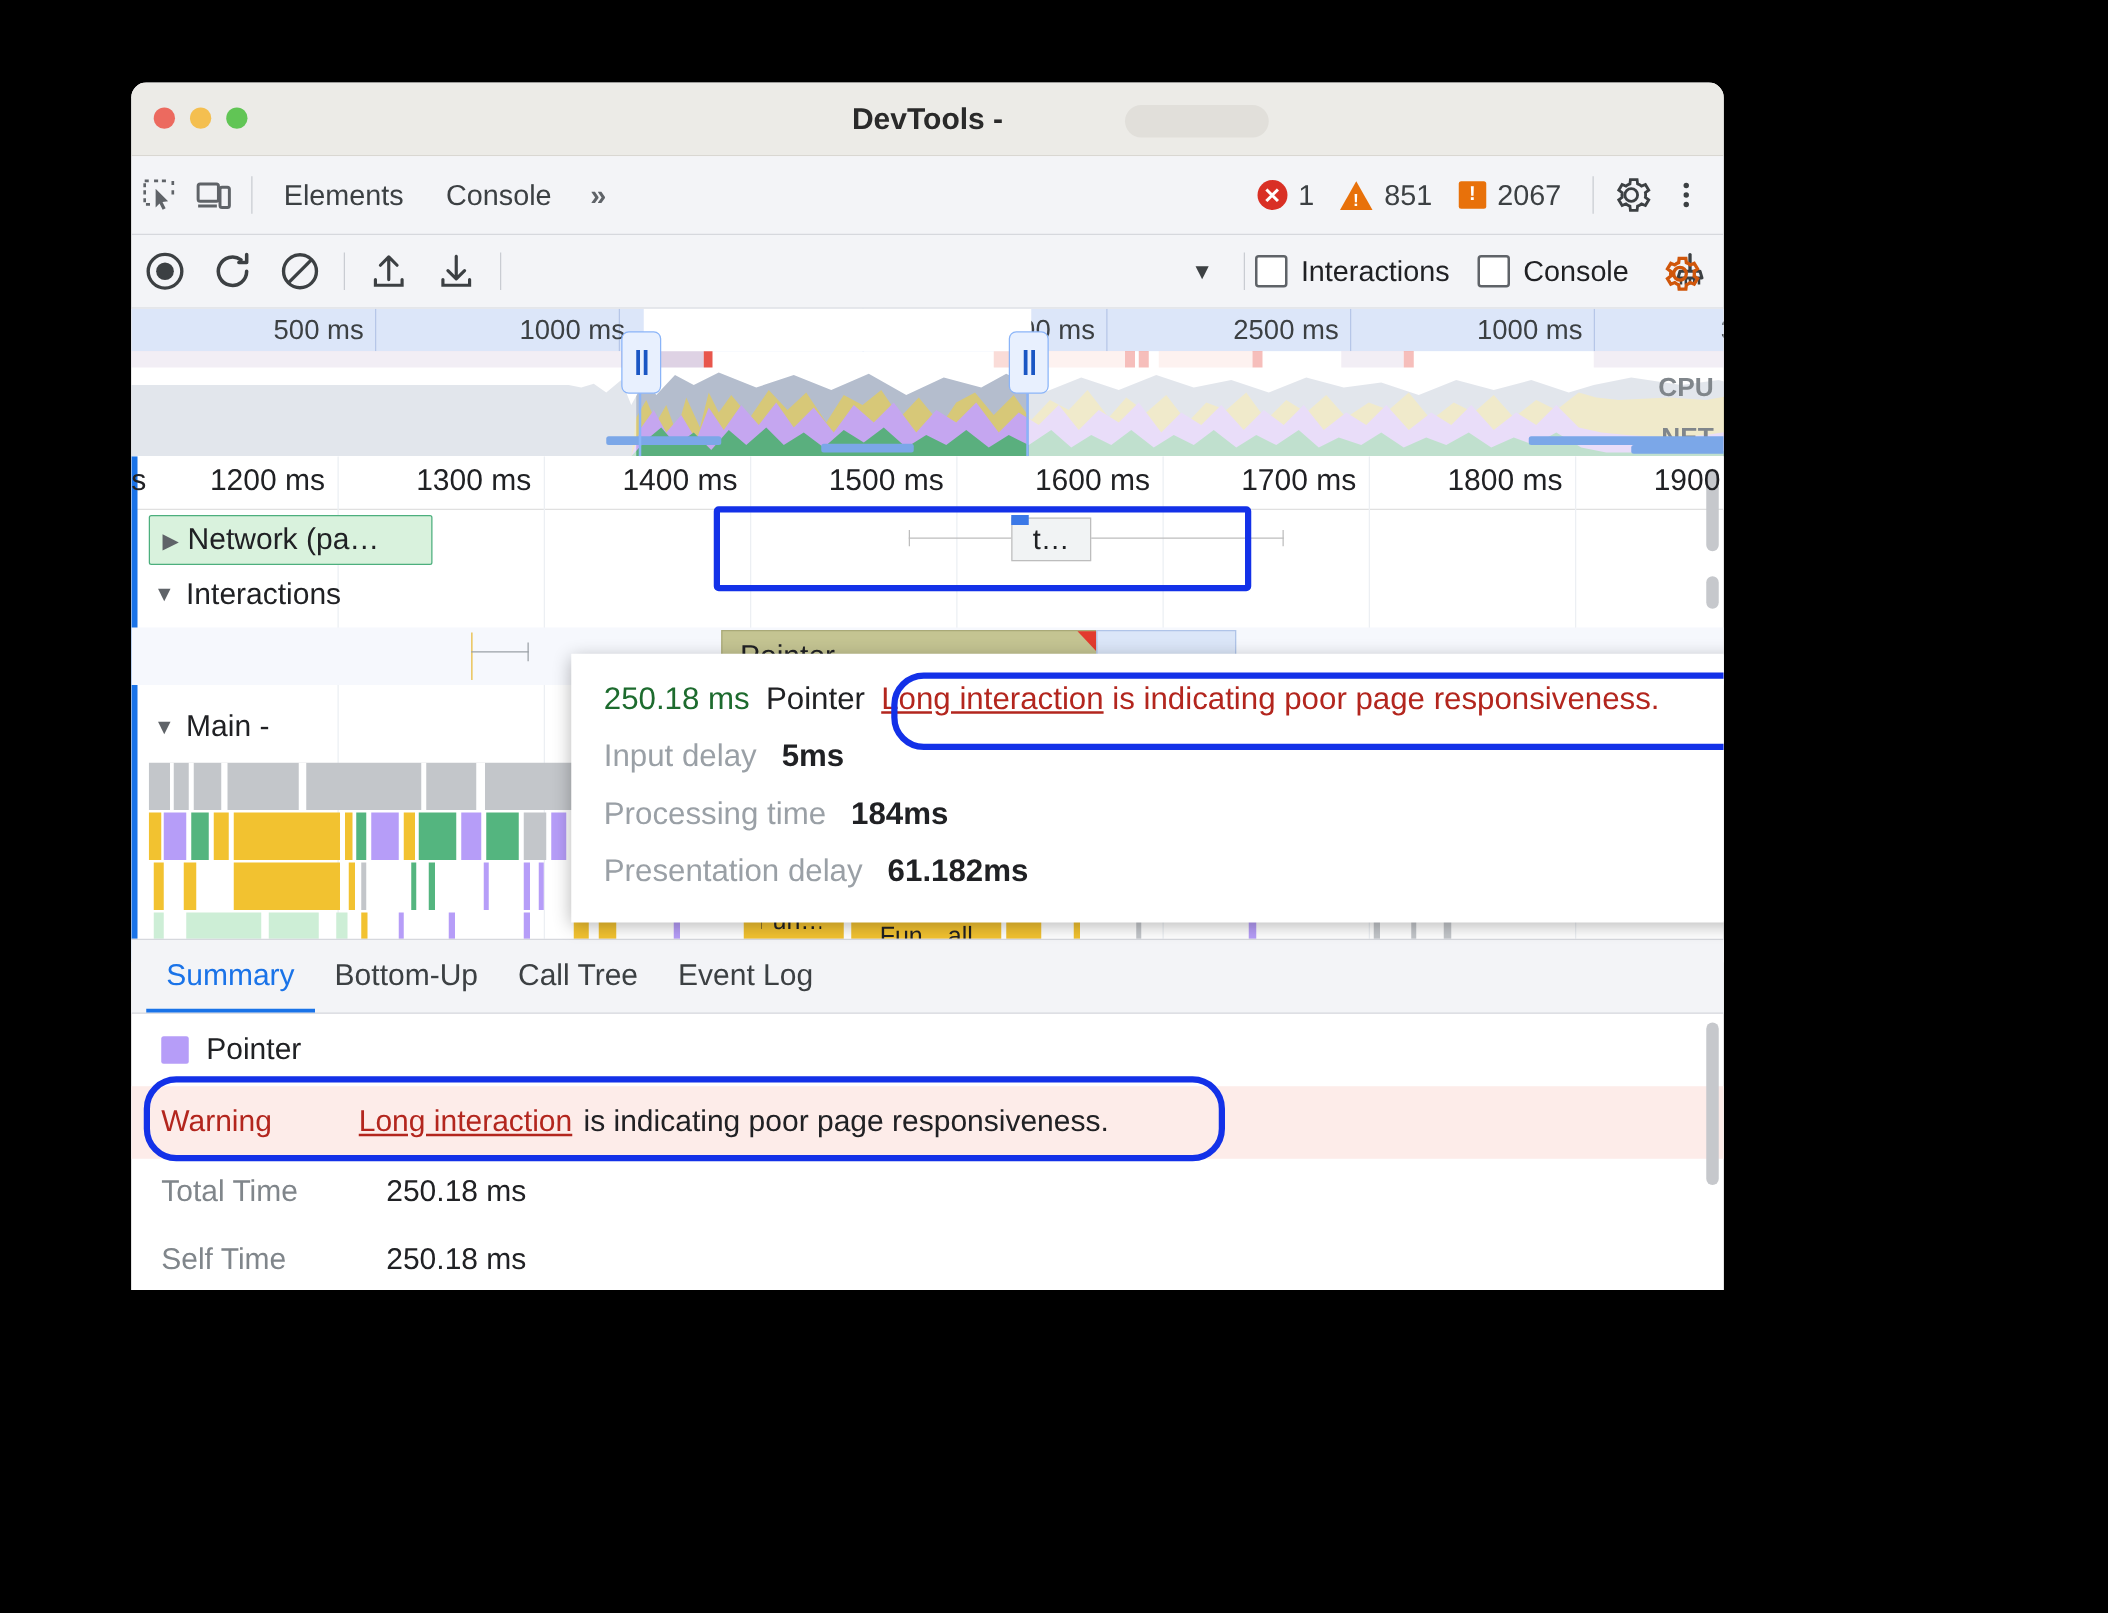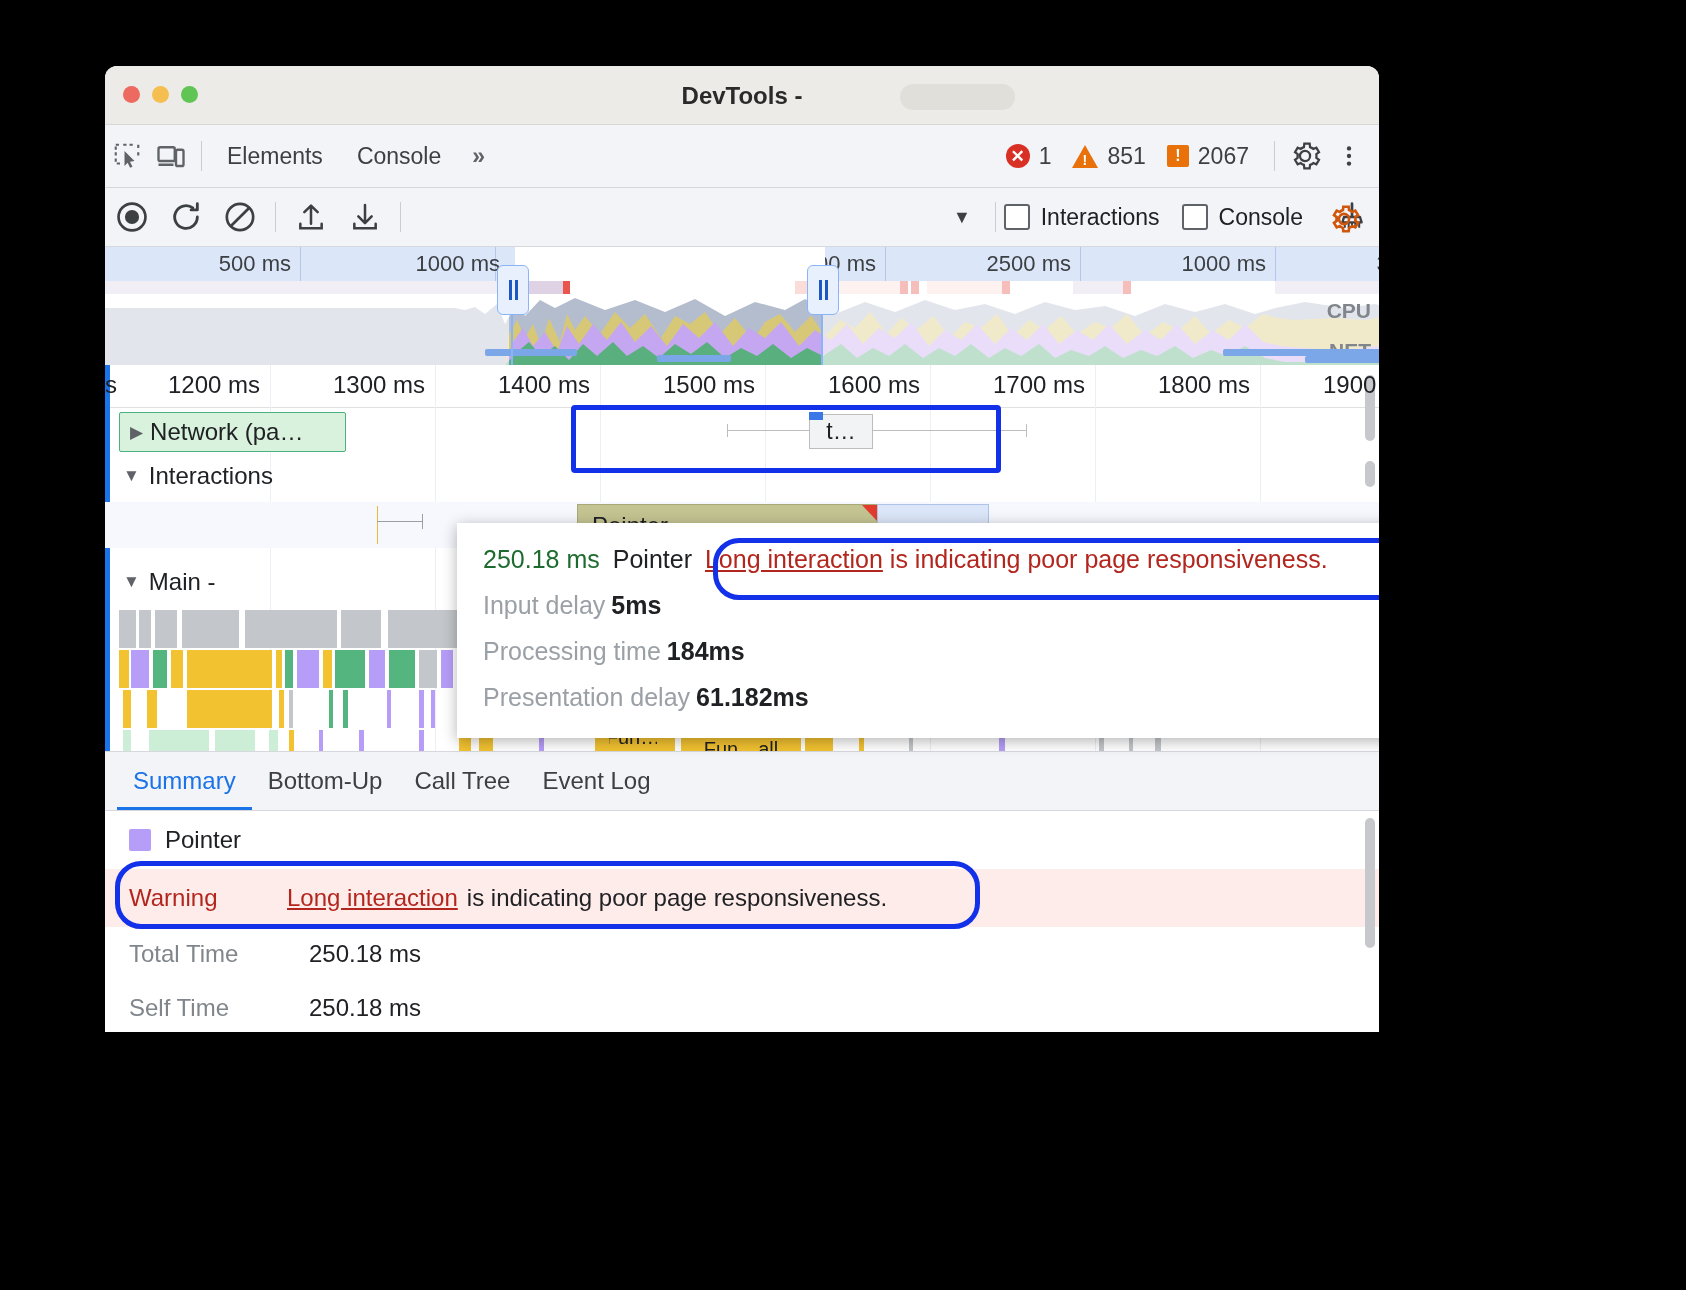--- a/index.html
+++ b/index.html
@@ -89,21 +89,21 @@
   .blk{position:absolute;top:0;height:38px;overflow:hidden;font-size:21px;color:#202124;
        display:flex;align-items:center;justify-content:center;}
   .tooltip{position:absolute;background:#fff;box-shadow:0 3px 14px rgba(0,0,0,.3);z-index:25;
            padding:22px 26px 26px 26px;}
   .tt1{font-size:25px;display:flex;align-items:baseline;gap:13px;white-space:nowrap;}
   .tt-dur{color:#1d6b2e;}
   .tt-name{color:#202124;}
   .tt-warn{color:#b3261e;}
   .tt-link{color:#b3261e;text-decoration:underline;}
   .ttrow{font-size:25px;color:#9aa0a6;margin-top:17px;white-space:nowrap;}
-  .ttrow b{color:#202124;font-weight:bold;margin-left:6px;}
+  .ttrow b{color:#202124;font-weight:bold;margin-left:20px;}
 
   
   .drawer{position:absolute;left:0;right:0;bottom:0;height:280px;background:#fff;
           border-top:1px solid #d6d8dd;}
   .dtabs{height:58px;background:#f3f4f7;border-bottom:1px solid #d6d8dd;display:flex;align-items:center;
          padding-left:12px;}
   .dtab{font-size:24px;color:#3c4043;padding:0 16px;height:58px;line-height:58px;}
   .dtab.sel{color:#1a73e8;box-shadow:inset 0 -3px 0 #1a73e8;}
   .srow{display:flex;align-items:center;font-size:24px;padding:0 24px;height:54px;}
   .swatch{width:22px;height:22px;background:#b69df8;margin-right:14px;border-radius:2px;}

